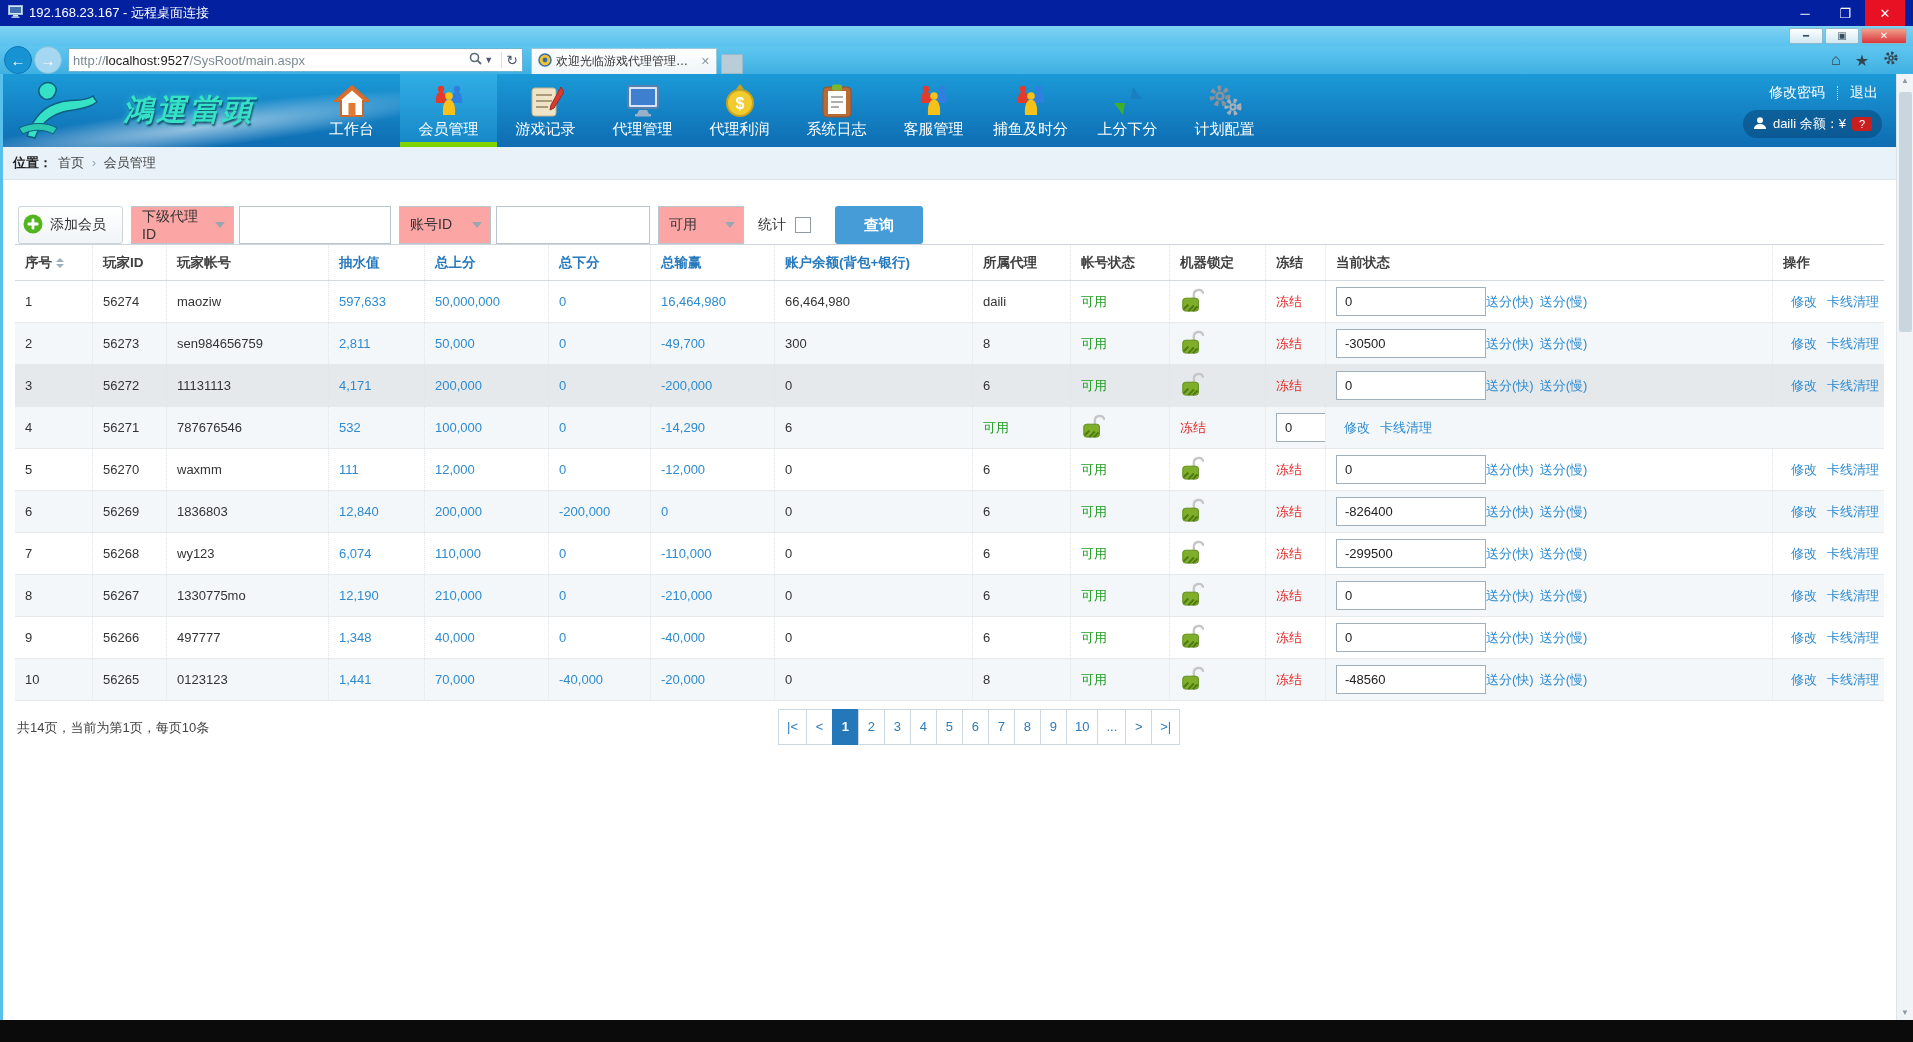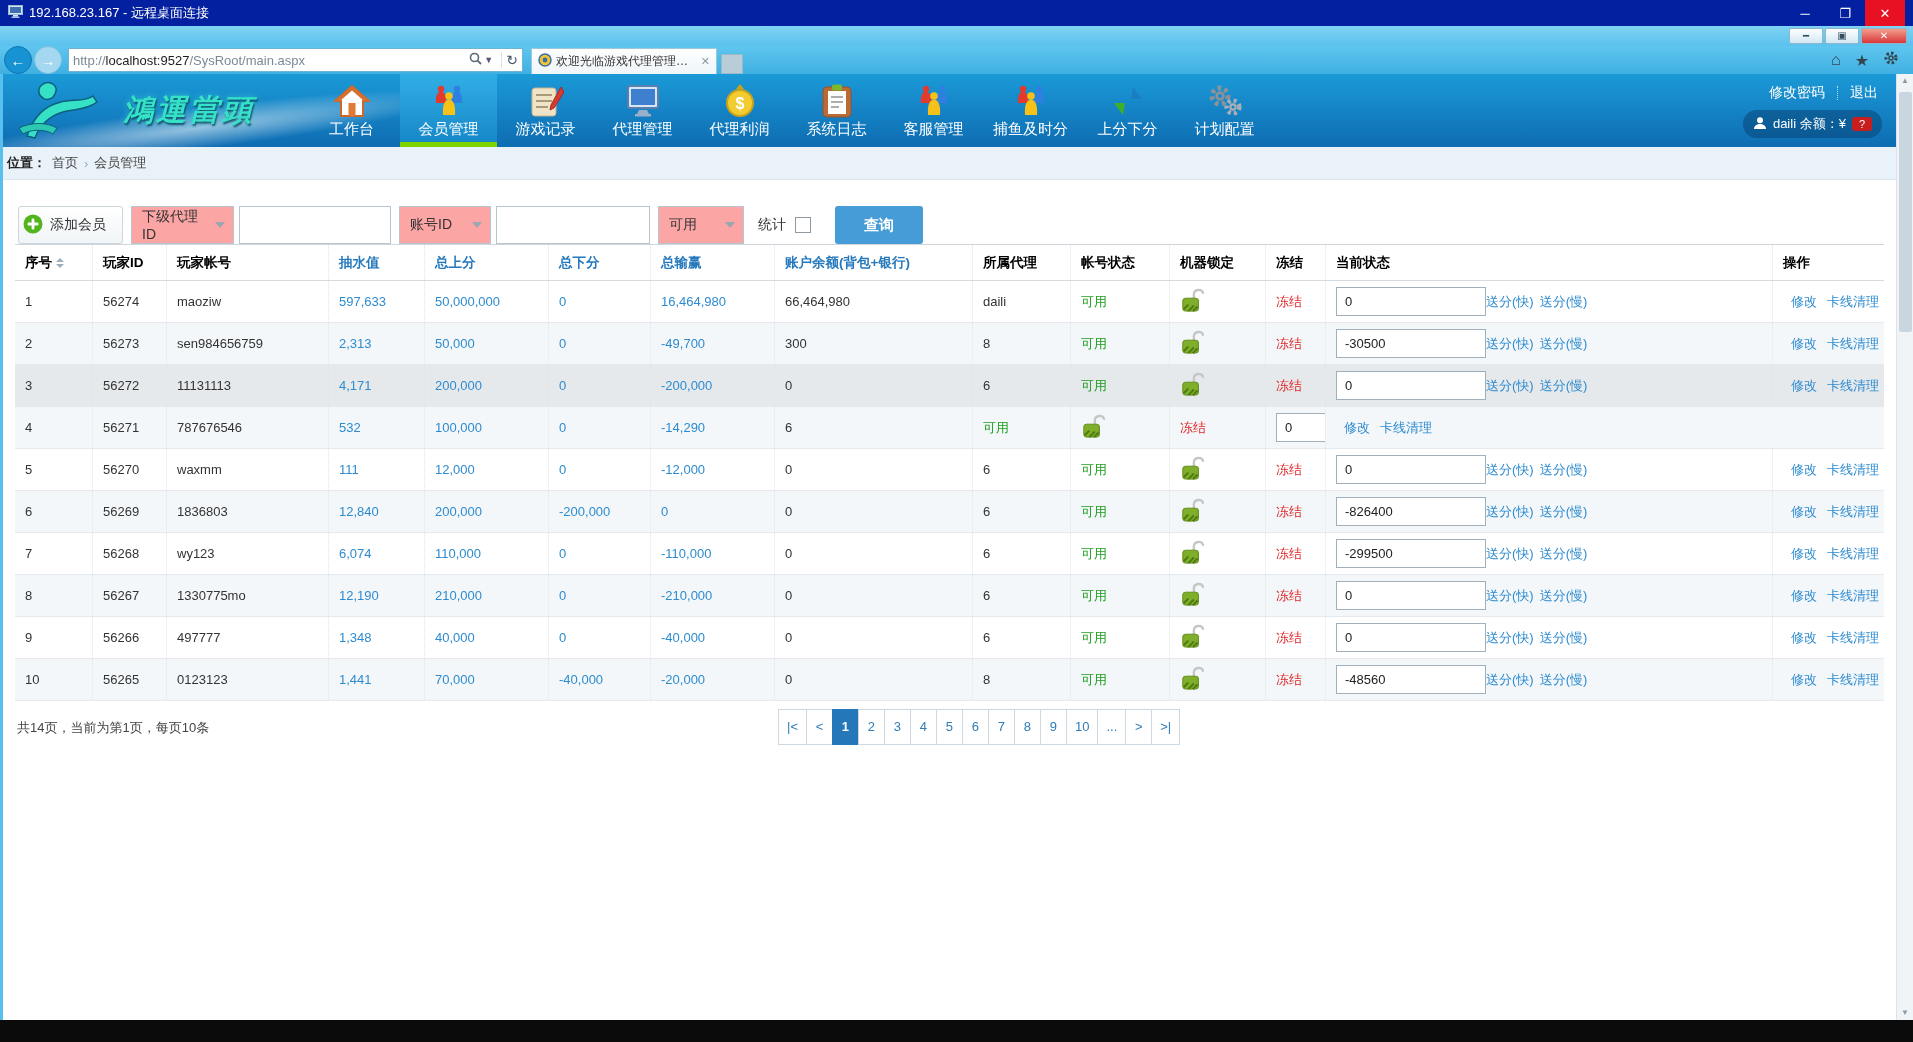--- a/index.html
+++ b/index.html
@@ -65,21 +65,21 @@
   .nav-item.active { background:linear-gradient(#31aee6,#1586c6); }
   .nav-item.active::after { content:""; position:absolute; left:0; bottom:0; width:100%; height:5px; background:#7fd400; }
   .nav-right-links { position:absolute; right:18px; top:10px; color:#fff; font-size:14px; display:flex; align-items:center; }
   .nav-right-links .vdot { width:1px; height:14px; border-left:1px dotted rgba(255,255,255,.7); margin:0 12px; }
   .balance-pill { position:absolute; right:14px; top:36px; height:28px; background:rgba(8,70,120,.55);
     border-radius:14px; display:flex; align-items:center; padding:0 10px; color:#fff; font-size:13px; gap:6px;justify-content:flex-end; }
   .badge { background:#c81e1e; color:#fff; font-size:11px; border-radius:3px; padding:1px 7px; }
 
   
   .breadcrumb { height:33px; background:#e9f2f9; border-bottom:1px solid #dbe7f0; display:flex; align-items:center;
-    padding-left:4px; font-size:13px; color:#444; gap:6px; }
+    padding-left:10px; font-size:13px; color:#444; gap:6px;font-family:Liberation Mono, monospace; }
   .breadcrumb .b-prefix { font-weight:bold; color:#222; }
   .breadcrumb .b-sep { color:#9ab; }
 
   
   .filter-row { display:flex; align-items:center; margin:26px 0 0 15px; height:38px; font-size:14px; color:#333; }
   .btn-add { height:38px; display:flex; align-items:center; gap:7px; padding:0 16px 0 4px;
     border:1px solid #ccd5da; border-radius:3px; background:linear-gradient(#ffffff,#f1f5f7); font-size:14px; color:#333; }
   .f-select { position:relative; height:38px; border:1px solid #b9c6cf; background:#fca5a5; display:flex; align-items:center;
     padding:0 26px 0 10px; margin-left:8px; }
   .f-select .sel-caret { position:absolute; right:8px; top:15px; width:0; height:0;
@@ -90,21 +90,21 @@
   .stats-check { width:16px; height:16px; border:1px solid #8f9aa2; background:#fff; margin-left:9px; }
   .btn-search { width:88px; height:38px; margin-left:24px; background:#459cd6; color:#fff; border:none;
     border-radius:3px; font-size:15px; font-weight:bold; }
 
   
   .unit-line { text-align:right; font-size:14px; font-weight:bold; color:#222; margin:14px 18px 6px 0; }
   .tbl { --cols: 78px 74px 162px 96px 124px 102px 124px 198px 98px 99px 96px 60px 447px minmax(120px,1fr);
     margin:0 12px 0 12px; font-size:13px; color:#333; }
   .tbl-header { display:grid; grid-template-columns:var(--cols); align-items:center; height:37px;
     border-top:1px solid #cfd5da; border-bottom:1px solid #d4dade; font-weight:bold; font-size:13.5px; }
-  .tbl-header .cell { color:#000000; }
+  .tbl-header .cell { color:#404040; }
   .tbl-header .cell.h-link { color:#2679bd; }
   .tbl-row { display:grid; grid-template-columns:var(--cols); align-items:center; height:42px; border-bottom:1px solid #e6eaee; }
   .tbl-row.r-even { background:#f3f7fa; }
   .tbl-row.r-hover { background:#e6e9ec; }
   .cell { padding-left:10px; border-right:1px dotted #e0e5e9; height:100%; display:flex; align-items:center; overflow:hidden; }
   .cell:last-child { border-right:none; }
   .cell a { text-decoration:none; }
   .t-link { color:#2e8bcf; cursor:pointer; }
   .t-ok { color:#1e9e1e; }
   .t-danger { color:#e02a2a; cursor:pointer; }
@@ -488,21 +488,21 @@
               <div class="cell">
                 <span>2</span>
               </div>
               <div class="cell">
                 <span>56273</span>
               </div>
               <div class="cell">
                 <span>sen984656759</span>
               </div>
               <div class="cell">
-                <a class="t-link">2,313</a>
+                <a class="t-link">2,811</a>
               </div>
               <div class="cell">
                 <a class="t-link">50,000</a>
               </div>
               <div class="cell">
                 <a class="t-link">0</a>
               </div>
               <div class="cell">
                 <a class="t-link">-49,700</a>
               </div>

